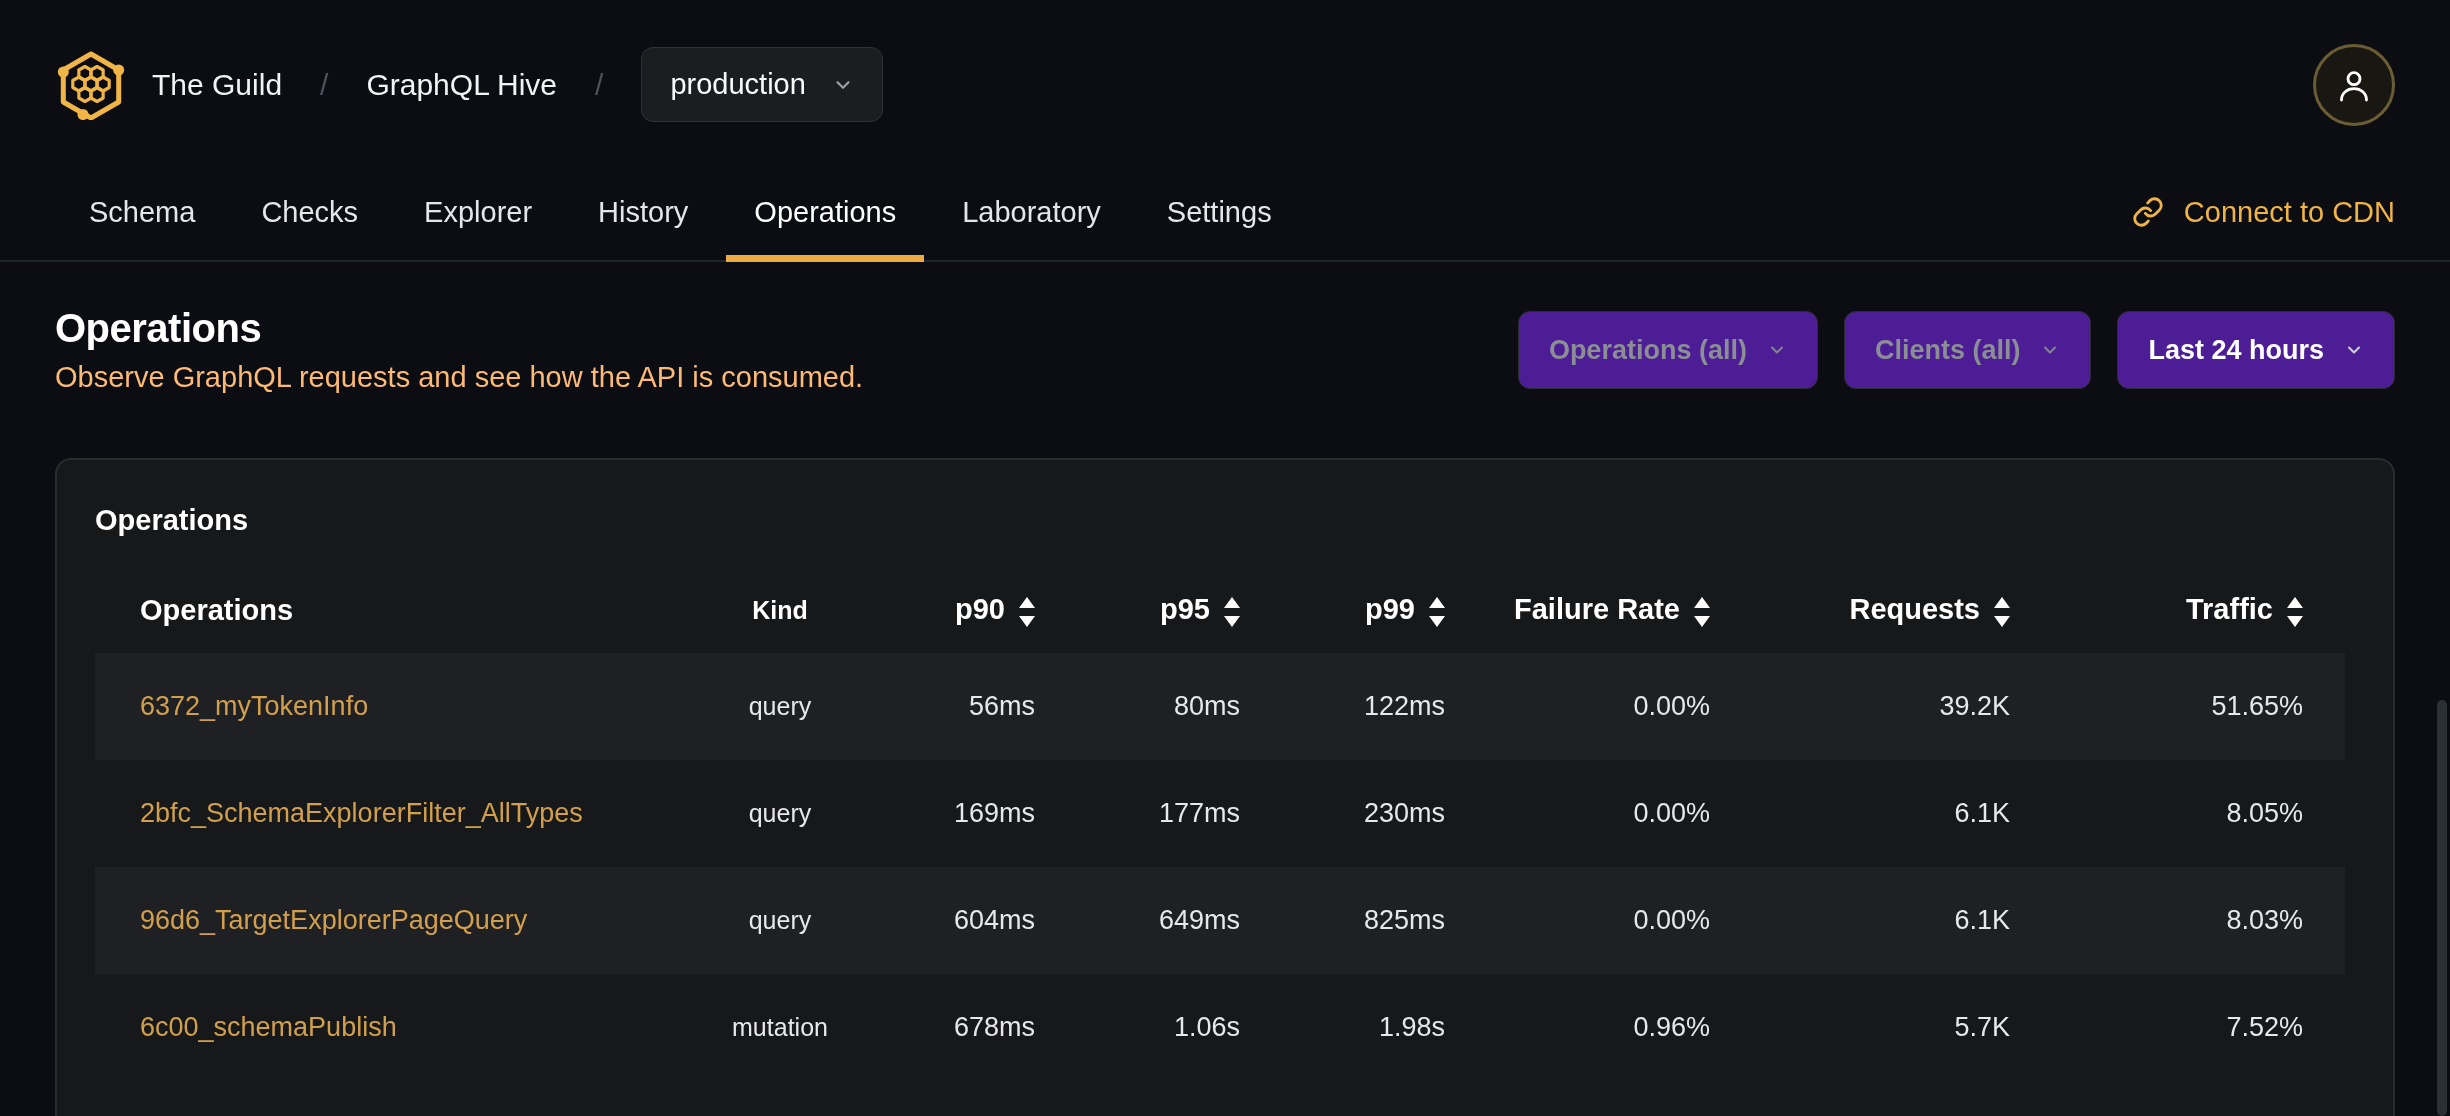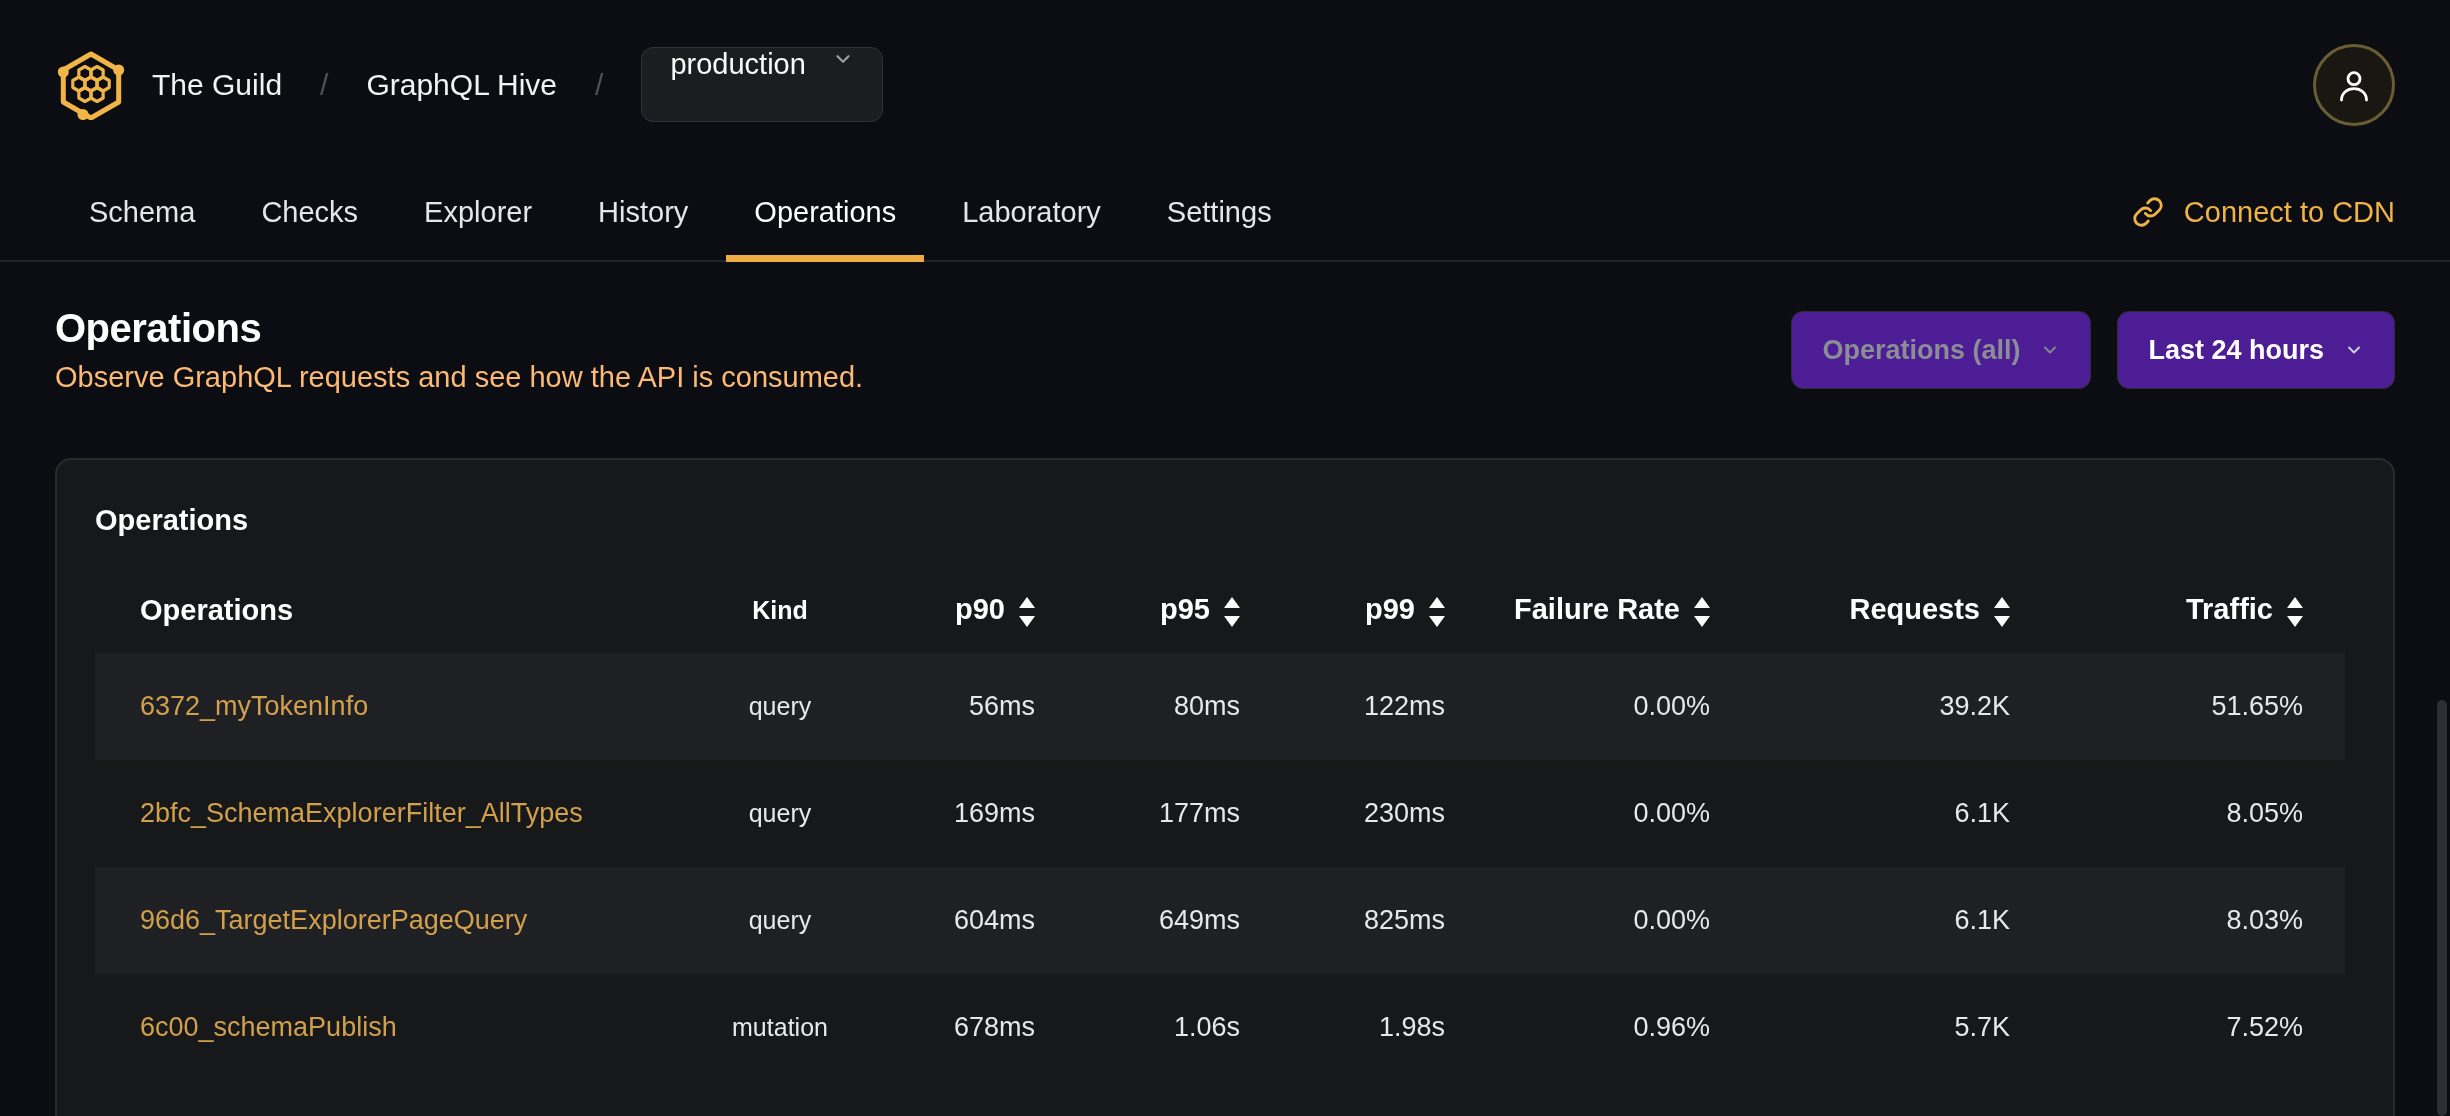--- a/index.html
+++ b/index.html
@@ -9,21 +9,21 @@
     font-family:"Liberation Sans","DejaVu Sans",sans-serif;
     color:#ffffff;
   }
 
   
   .topbar { display:flex; align-items:center; padding:47px 55px 0 56px; height:122px; }
   .logo { width:70px; height:70px; flex:0 0 auto; margin-right:26px; }
   .crumb { display:flex; align-items:center; gap:38px; font-size:30px; font-weight:500; color:#f2f3f5; }
   .crumb .sep { color:#4d535c; font-weight:400; }
   .target-btn {
-    display:flex; gap:26px; height:75px; padding:0 28px;
+    display:flex; align-items:center; gap:26px; height:75px; padding:0 28px;
     background:#1b1d21; border:1px solid #2f3237; border-radius:12px;
     font-size:29px; color:#fafafa; cursor:pointer;
   }
   .avatar {
     margin-left:auto; width:82px; height:82px; border-radius:50%;
     background:#191712; border:3px solid #6b5d33;
     display:flex; align-items:center; justify-content:center; cursor:pointer;
   }
 
   
@@ -163,20 +163,26 @@
     <h1 class="page-title">Operations</h1>
     <div class="page-sub">Observe GraphQL requests and see how the API is consumed.</div>
   </div>
   <div class="filters">
     <button class="filter-btn">
       <span>Operations (all)</span>
       <svg width="20" height="20" viewBox="0 0 24 24" fill="none" stroke="#83868c" stroke-width="2.4" stroke-linecap="round" stroke-linejoin="round">
           <polyline points="6 9 12 15 18 9"></polyline>
         </svg>
     </button>
+    <button class="filter-btn">
+      <span>Clients (all)</span>
+      <svg width="20" height="20" viewBox="0 0 24 24" fill="none" stroke="#83868c" stroke-width="2.4" stroke-linecap="round" stroke-linejoin="round">
+          <polyline points="6 9 12 15 18 9"></polyline>
+        </svg>
+    </button>
     <button class="filter-btn light">
       <span>Last 24 hours</span>
       <svg width="20" height="20" viewBox="0 0 24 24" fill="none" stroke="#cfd2d6" stroke-width="2.4" stroke-linecap="round" stroke-linejoin="round">
           <polyline points="6 9 12 15 18 9"></polyline>
         </svg>
     </button>
   </div>
 </section>
 
 <section class="card">

